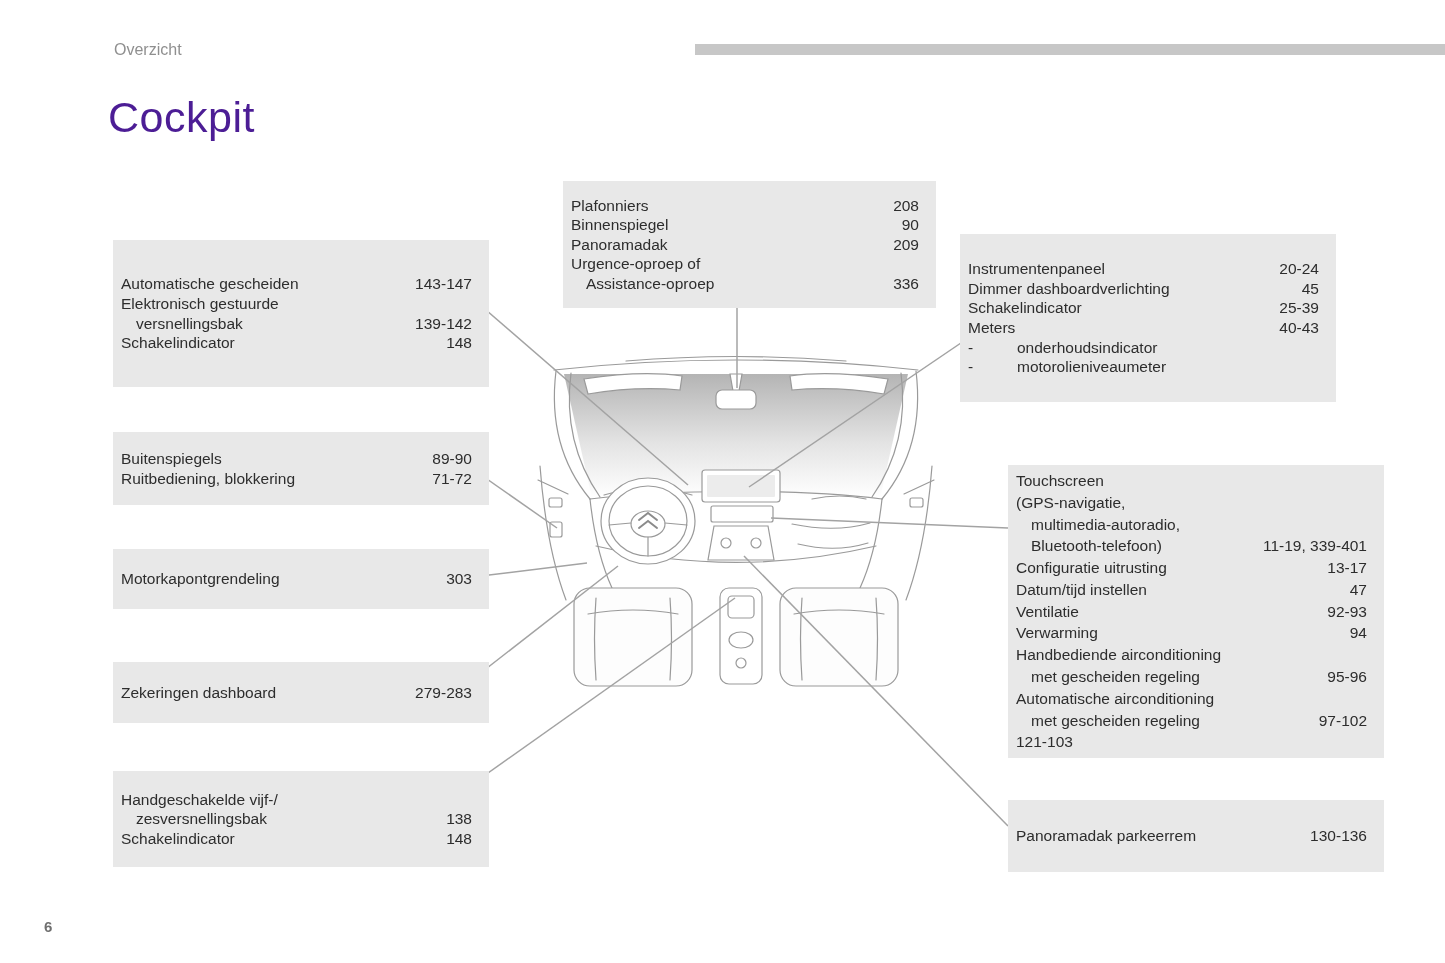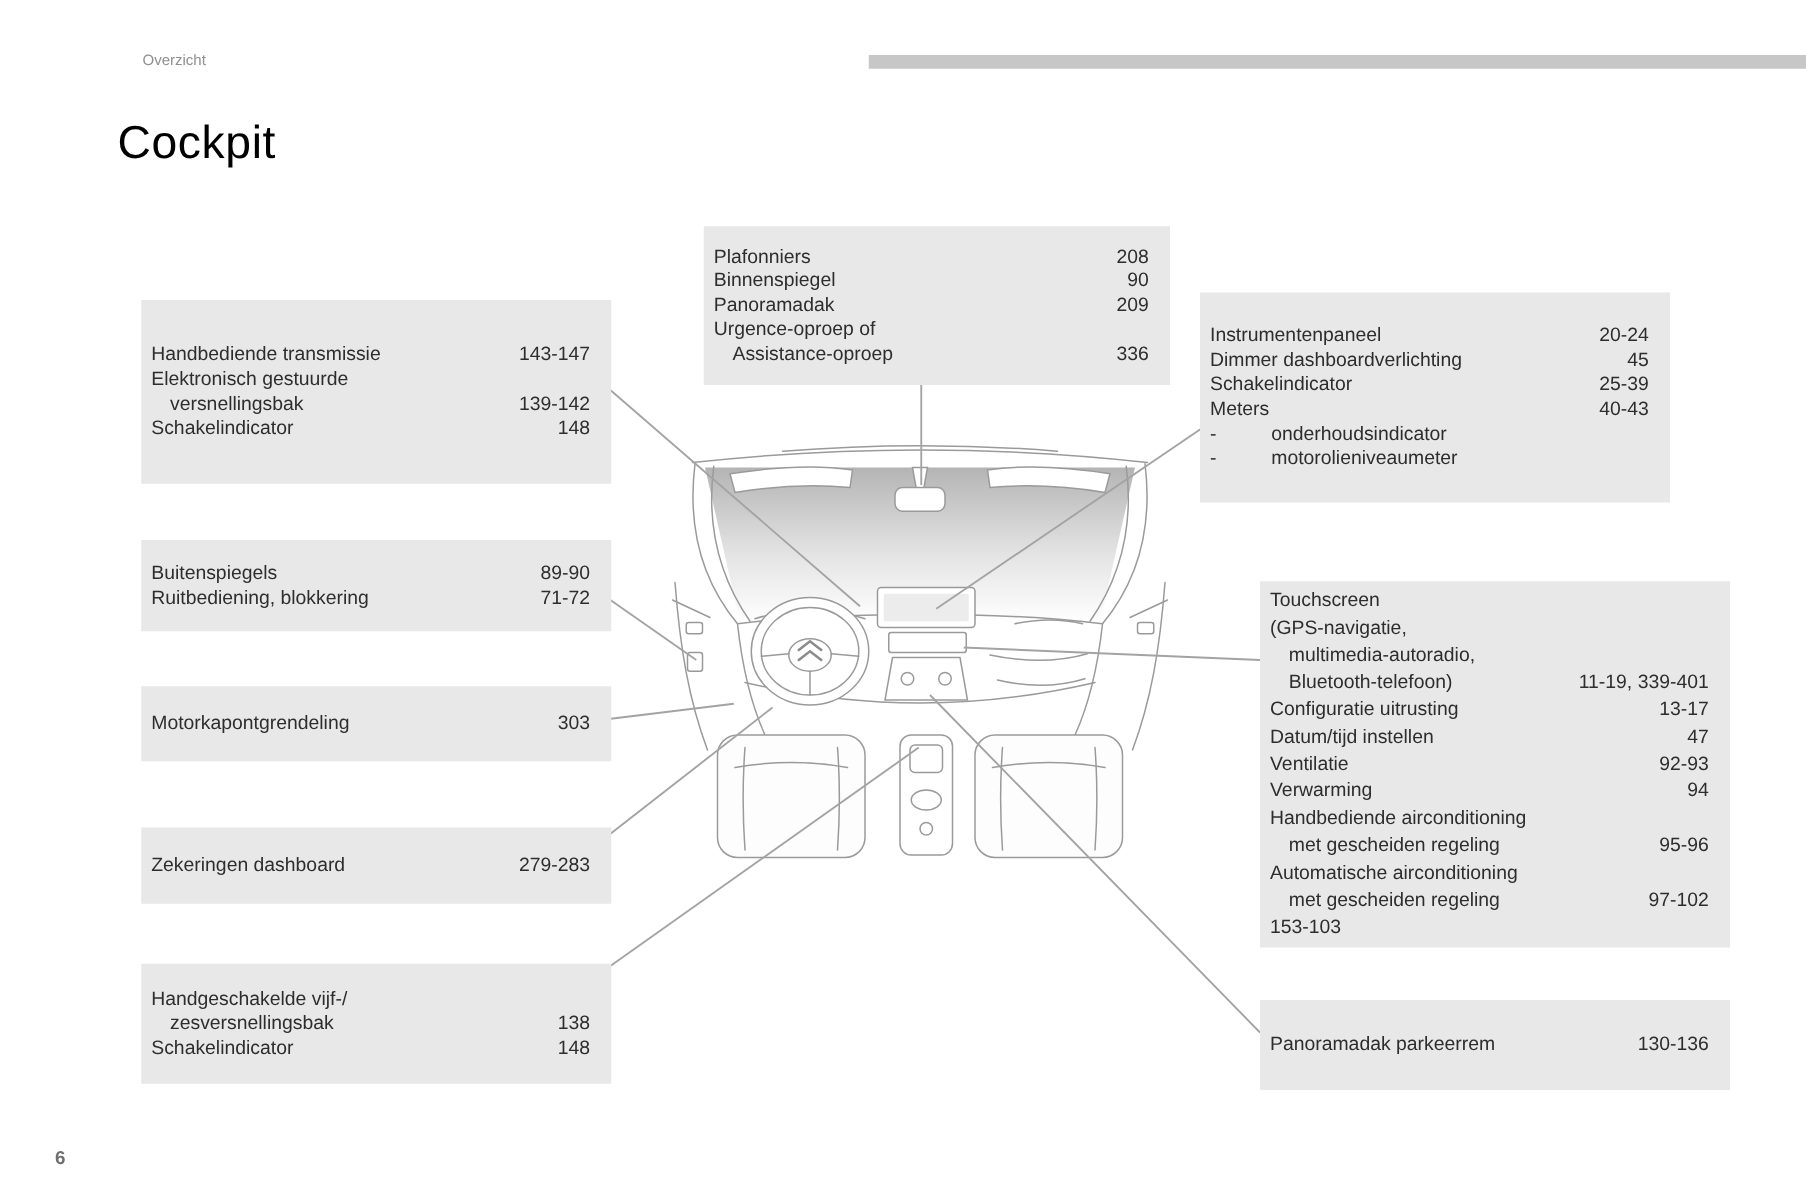--- a/index.html
+++ b/index.html
@@ -1,22 +1,22 @@
 <!DOCTYPE html>
 <html><head>
 <meta charset="utf-8">
 <style>
   html, body { margin: 0; padding: 0; background: #ffffff; }
   .page {
     position: relative; width: 1445px; height: 963px; background: #ffffff;
     font-family: "Liberation Sans", sans-serif; overflow: hidden;
   }
-  .header-label { position: absolute; left: 114px; top: 41px; font-size: 12px; color: #8f8f8f; }
+  .header-label { position: absolute; left: 114px; top: 41px; font-size: 16px; color: #8f8f8f; }
   .top-bar { position: absolute; left: 695px; top: 44px; width: 750px; height: 11px; background: #c7c7c7; }
-  .title { position: absolute; left: 94px; top: 93px; font-size: 37px; color: #000000; letter-spacing: 0.5px; }
+  .title { position: absolute; left: 108px; top: 93px; font-size: 43px; color: #4c1d95; letter-spacing: 0.5px; }
   .page-number { position: absolute; left: 44px; top: 918px; font-size: 15px; font-weight: bold; color: #6f6f6f; }
 
   .illustration { position: absolute; left: 530px; top: 348px; width: 412px; height: 344px; }
   .connectors { position: absolute; left: 0; top: 0; width: 1445px; height: 963px; pointer-events: none; }
 
   .callout {
     position: absolute; background: #e8e8e8; color: #2d2d2d;
     display: flex; flex-direction: column; justify-content: center;
     padding: 6px 17px 6px 8px; font-size: 15.5px; line-height: 19.6px;
   }
@@ -133,21 +133,21 @@
       <span class="val"></span>
     </div>
     <div class="row indent">
       <span class="lbl">Assistance-oproep</span>
       <span class="val">336</span>
     </div>
   </div>
 
   <div class="callout" style="left:113px; top:240px; width:351px; height:135px;">
     <div class="row">
-      <span class="lbl">Handbediende transmissie</span>
+      <span class="lbl">Automatische gescheiden</span>
       <span class="val">143-147</span>
     </div>
     <div class="row">
       <span class="lbl">Elektronisch gestuurde</span>
       <span class="val"></span>
     </div>
     <div class="row indent">
       <span class="lbl">versnellingsbak</span>
       <span class="val">139-142</span>
     </div>
@@ -269,21 +269,21 @@
     </div>
     <div class="row">
       <span class="lbl">Automatische airconditioning</span>
       <span class="val"></span>
     </div>
     <div class="row indent">
       <span class="lbl">met gescheiden regeling</span>
       <span class="val">97-102</span>
     </div>
     <div class="row">
-      <span class="val">153-103</span>
+      <span class="val">121-103</span>
     </div>
   </div>
 
   <div class="callout" style="left:1008px; top:800px; width:351px; height:60px;">
     <div class="row">
       <span class="lbl">Panoramadak parkeerrem</span>
       <span class="val">130-136</span>
     </div>
   </div>
 

